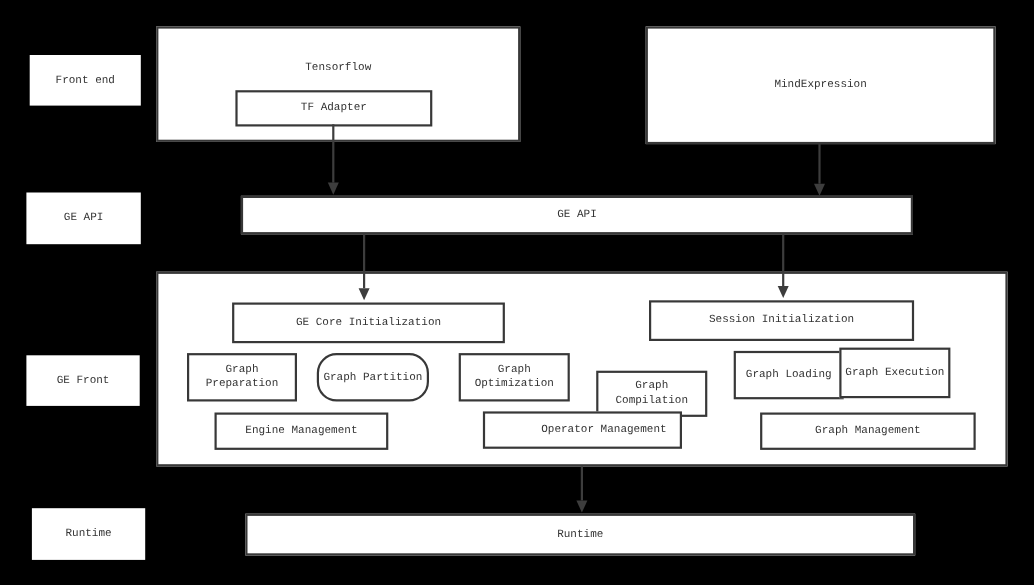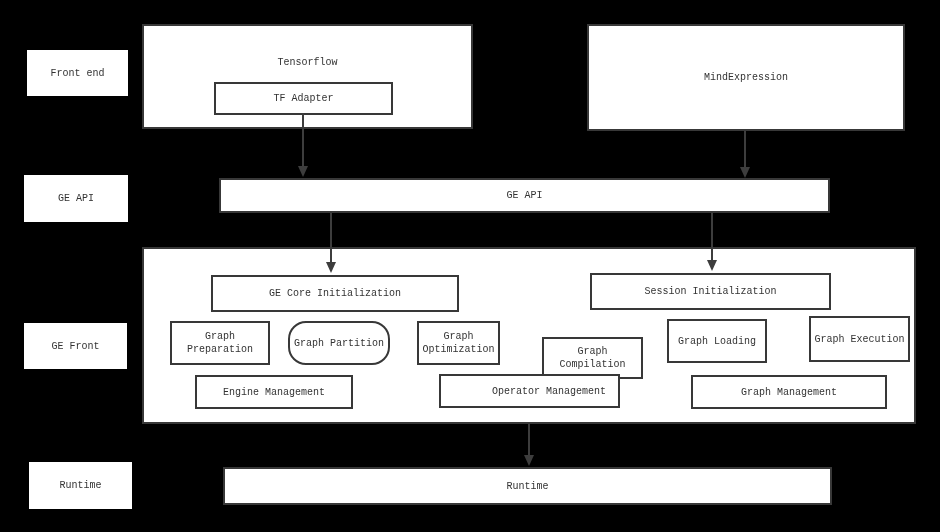--- a/index.html
+++ b/index.html
@@ -40,24 +40,24 @@
   #box-gecore { left:142px; top:247px; width:774px; height:177px; display:block; }
   .inner {
     position:absolute; background:#ffffff; border:2px solid #383838;
     box-sizing:border-box; display:flex; align-items:center; justify-content:center;
     text-align:center; line-height:1.3;
   }
   #box-gecoreinit   { left:67px;  top:26px;  width:248px; height:37px; }
   #box-sessioninit  { left:446px; top:24px;  width:241px; height:37px; }
   #mod-0 { left:26px;  top:72px; width:100px; height:44px; }
   #mod-1 { left:144px; top:72px; width:102px; height:44px;border-radius:18px; }
-  #mod-2 { left:273px; top:72px; width:83px; height:44px; }
+  #mod-2 { left:273px; top:72px; width:101px; height:44px; }
   #mod-3 { left:398px; top:73px; width:101px; height:42px;margin-top:15px; }
   #mod-4 { left:523px; top:70px; width:100px; height:44px; }
-  #mod-5 { left:665px; top:67px; width:101px; height:46px; }
+  #mod-5 { left:619px; top:67px; width:101px; height:46px; }
   #mgmt-0 { left:51px;  top:126px; width:158px; height:34px; }
   #mgmt-1 { left:295px; top:125px; width:181px; height:34px;padding-left:39px; }
   #mgmt-2 { left:547px; top:126px; width:196px; height:34px; }
 
   
   #bar-runtime { left:223px; top:467px; width:609px; height:38px; }
 
   
   .arrow { position:absolute; width:2px; background:#3d3d3d; z-index:10; }
   .arrow::after {

